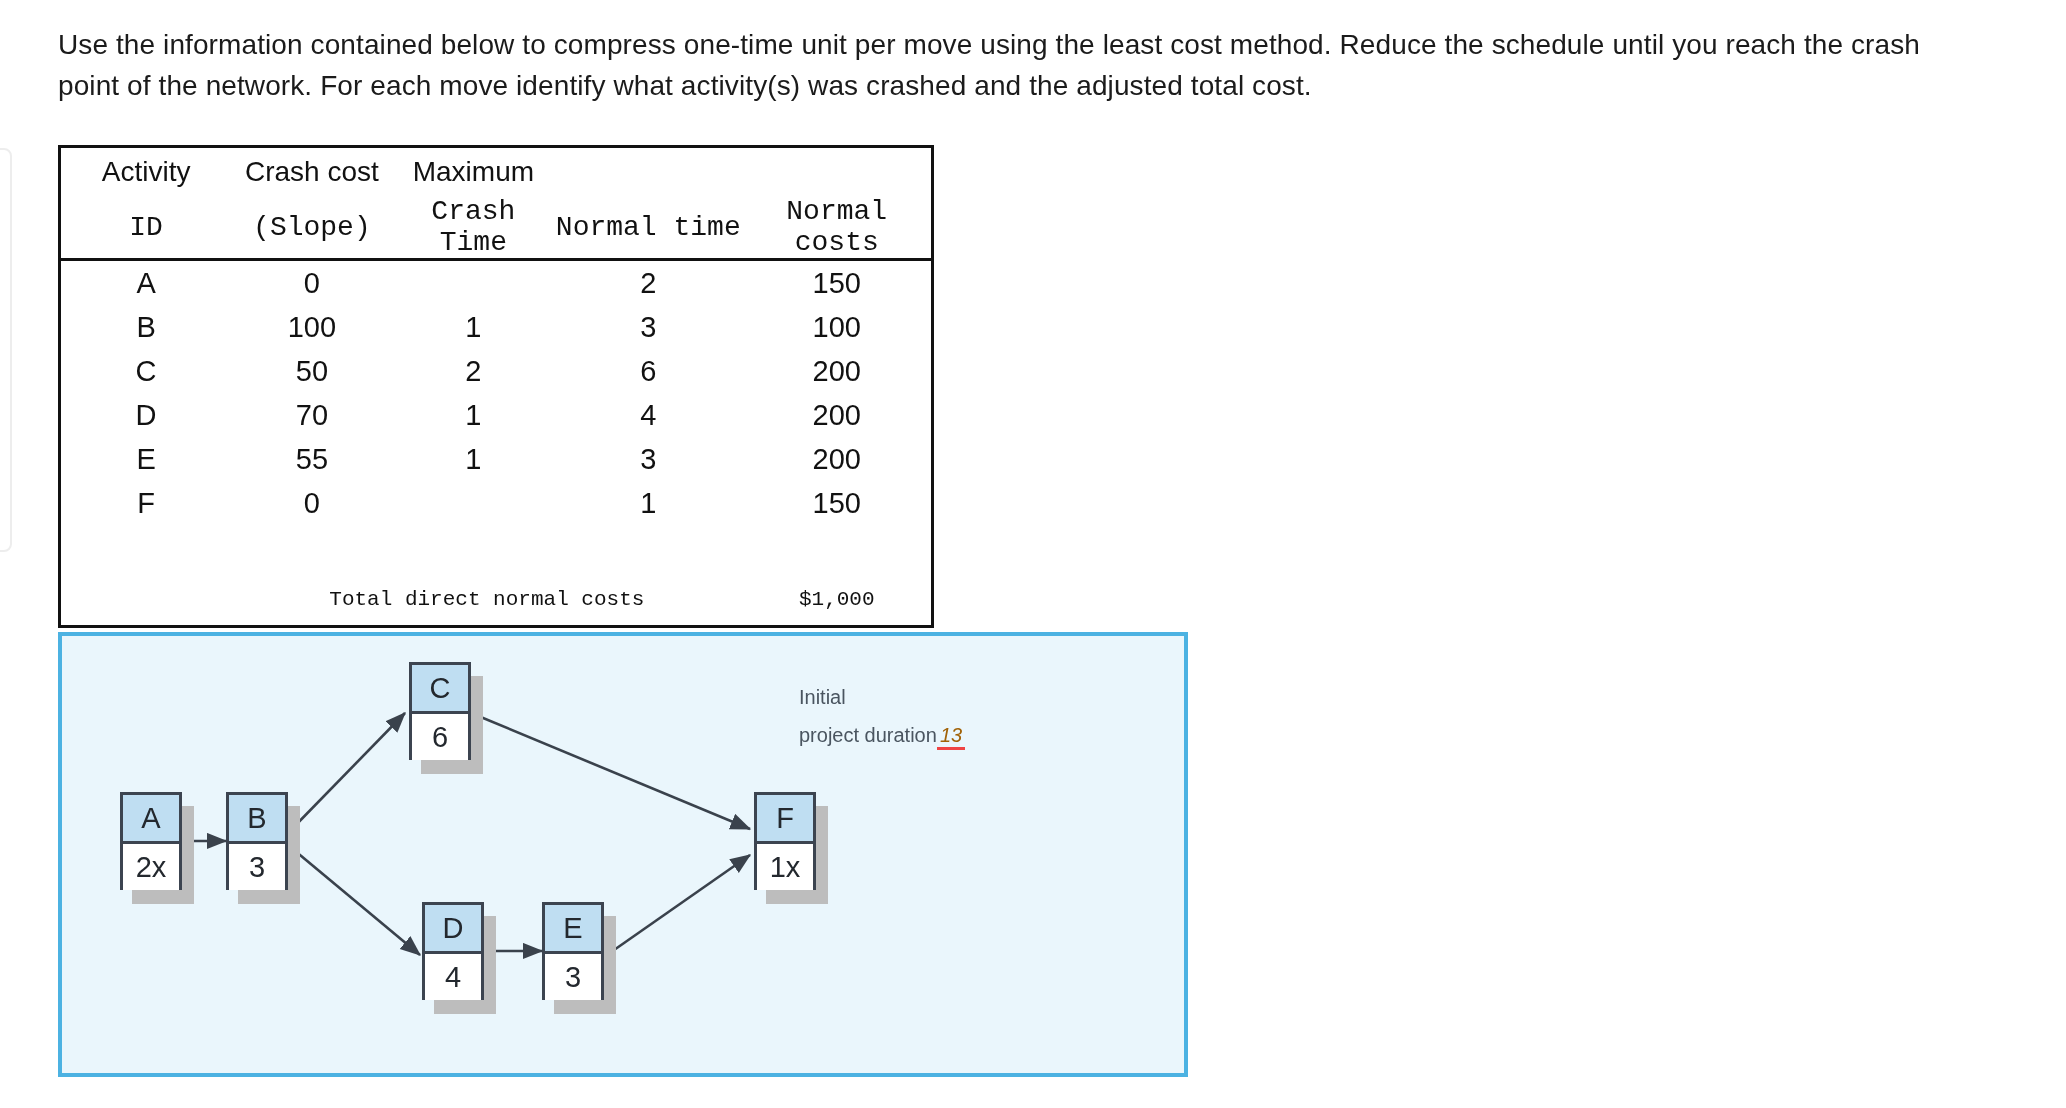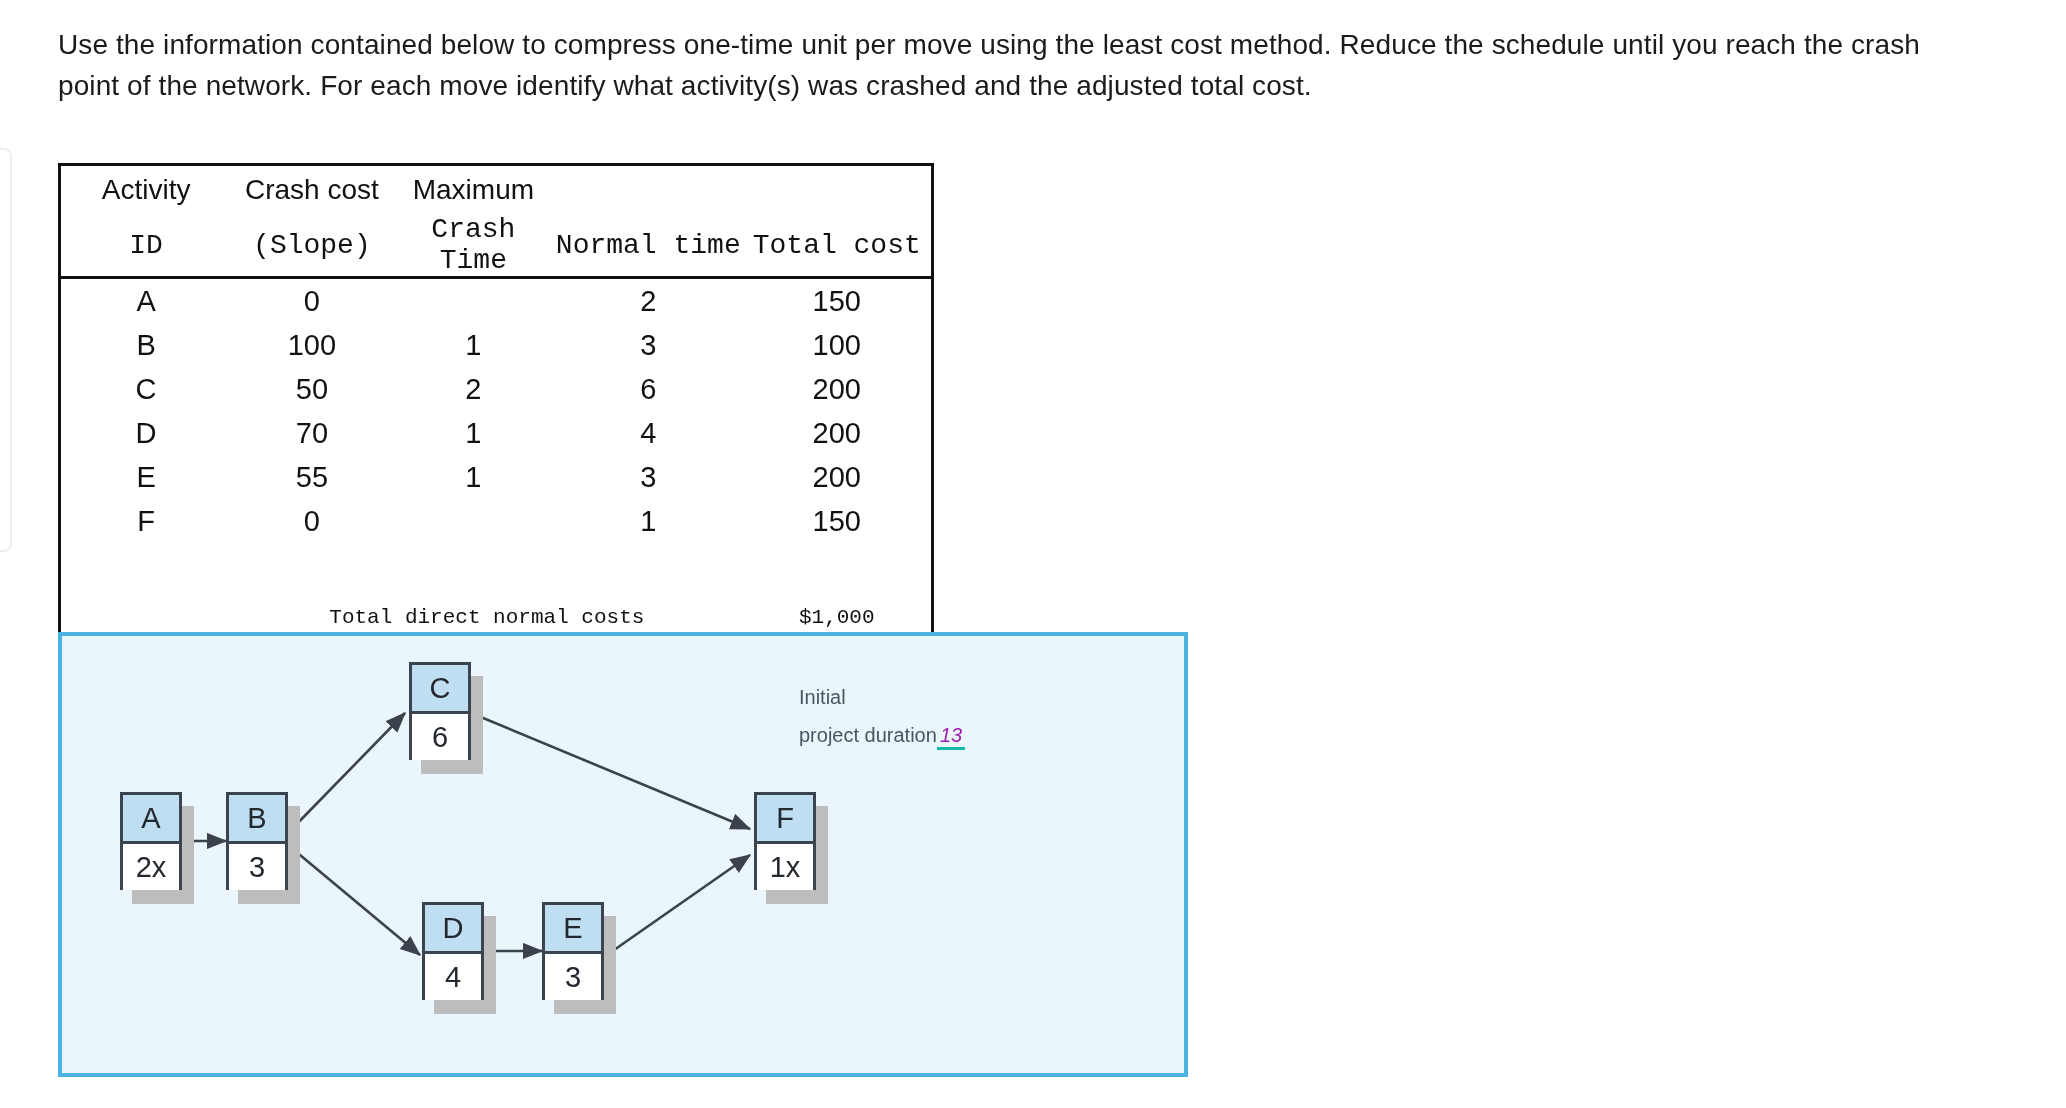--- a/index.html
+++ b/index.html
@@ -37,21 +37,21 @@
     font-size: 28px;
     line-height: 41px;
     color: #1b1b1b;
     letter-spacing: 0.1px;
   }
 
   
   #crash-table {
     position: absolute;
     left: 58px;
-    top: 163px;
+    top: 145px;
     width: 760px;
     height: 452px;
   }
   #crash-table .tbl {
     border-collapse: collapse;
     width: 876px;
     font-size: 28px;
     color: #111;
   }
   #crash-table .tbl td,
@@ -153,22 +153,22 @@
   .annot {
     position: absolute;
     font-size: 20px;
     line-height: 38px;
     color: #4a5560;
     z-index: 4;
     white-space: nowrap;
   }
   .annot .blank {
     font-style: italic;
-    color: #a21caf;
-    border-bottom: 3px solid #14b8a6;
+    color: #a16207;
+    border-bottom: 3px solid #ef4444;
     padding: 0 3px 1px 3px;
   }
 </style>
 </head>
 <body>
 
 <div id="left-edge-artifact"></div>
 
 <div id="question-prompt">Use the information contained below to compress one-time unit per move using the least cost method. Reduce the schedule until you reach the crash point of the network. For each move identify what activity(s) was crashed and the adjusted total cost.</div>
 
@@ -182,21 +182,21 @@
         <td class="col-crash">Maximum</td>
         <td class="col-ntime"></td>
         <td class="col-ncost vline-r"></td>
       </tr>
 
       <tr class="hdr-bot rowline">
         <td class="col-id vline-l">ID</td>
         <td class="col-slope">(Slope)</td>
         <td class="col-crash">Crash Time</td>
         <td class="col-ntime">Normal time</td>
-        <td class="col-ncost vline-r">Total cost</td>
+        <td class="col-ncost vline-r">Normal costs</td>
       </tr>
 
       <tr class="data-row">
         <td class="col-id vline-l">A</td>
         <td class="col-slope">0</td>
         <td class="col-crash"></td>
         <td class="col-ntime">2</td>
         <td class="col-ncost vline-r">150</td>
       </tr>
       <tr class="data-row">

